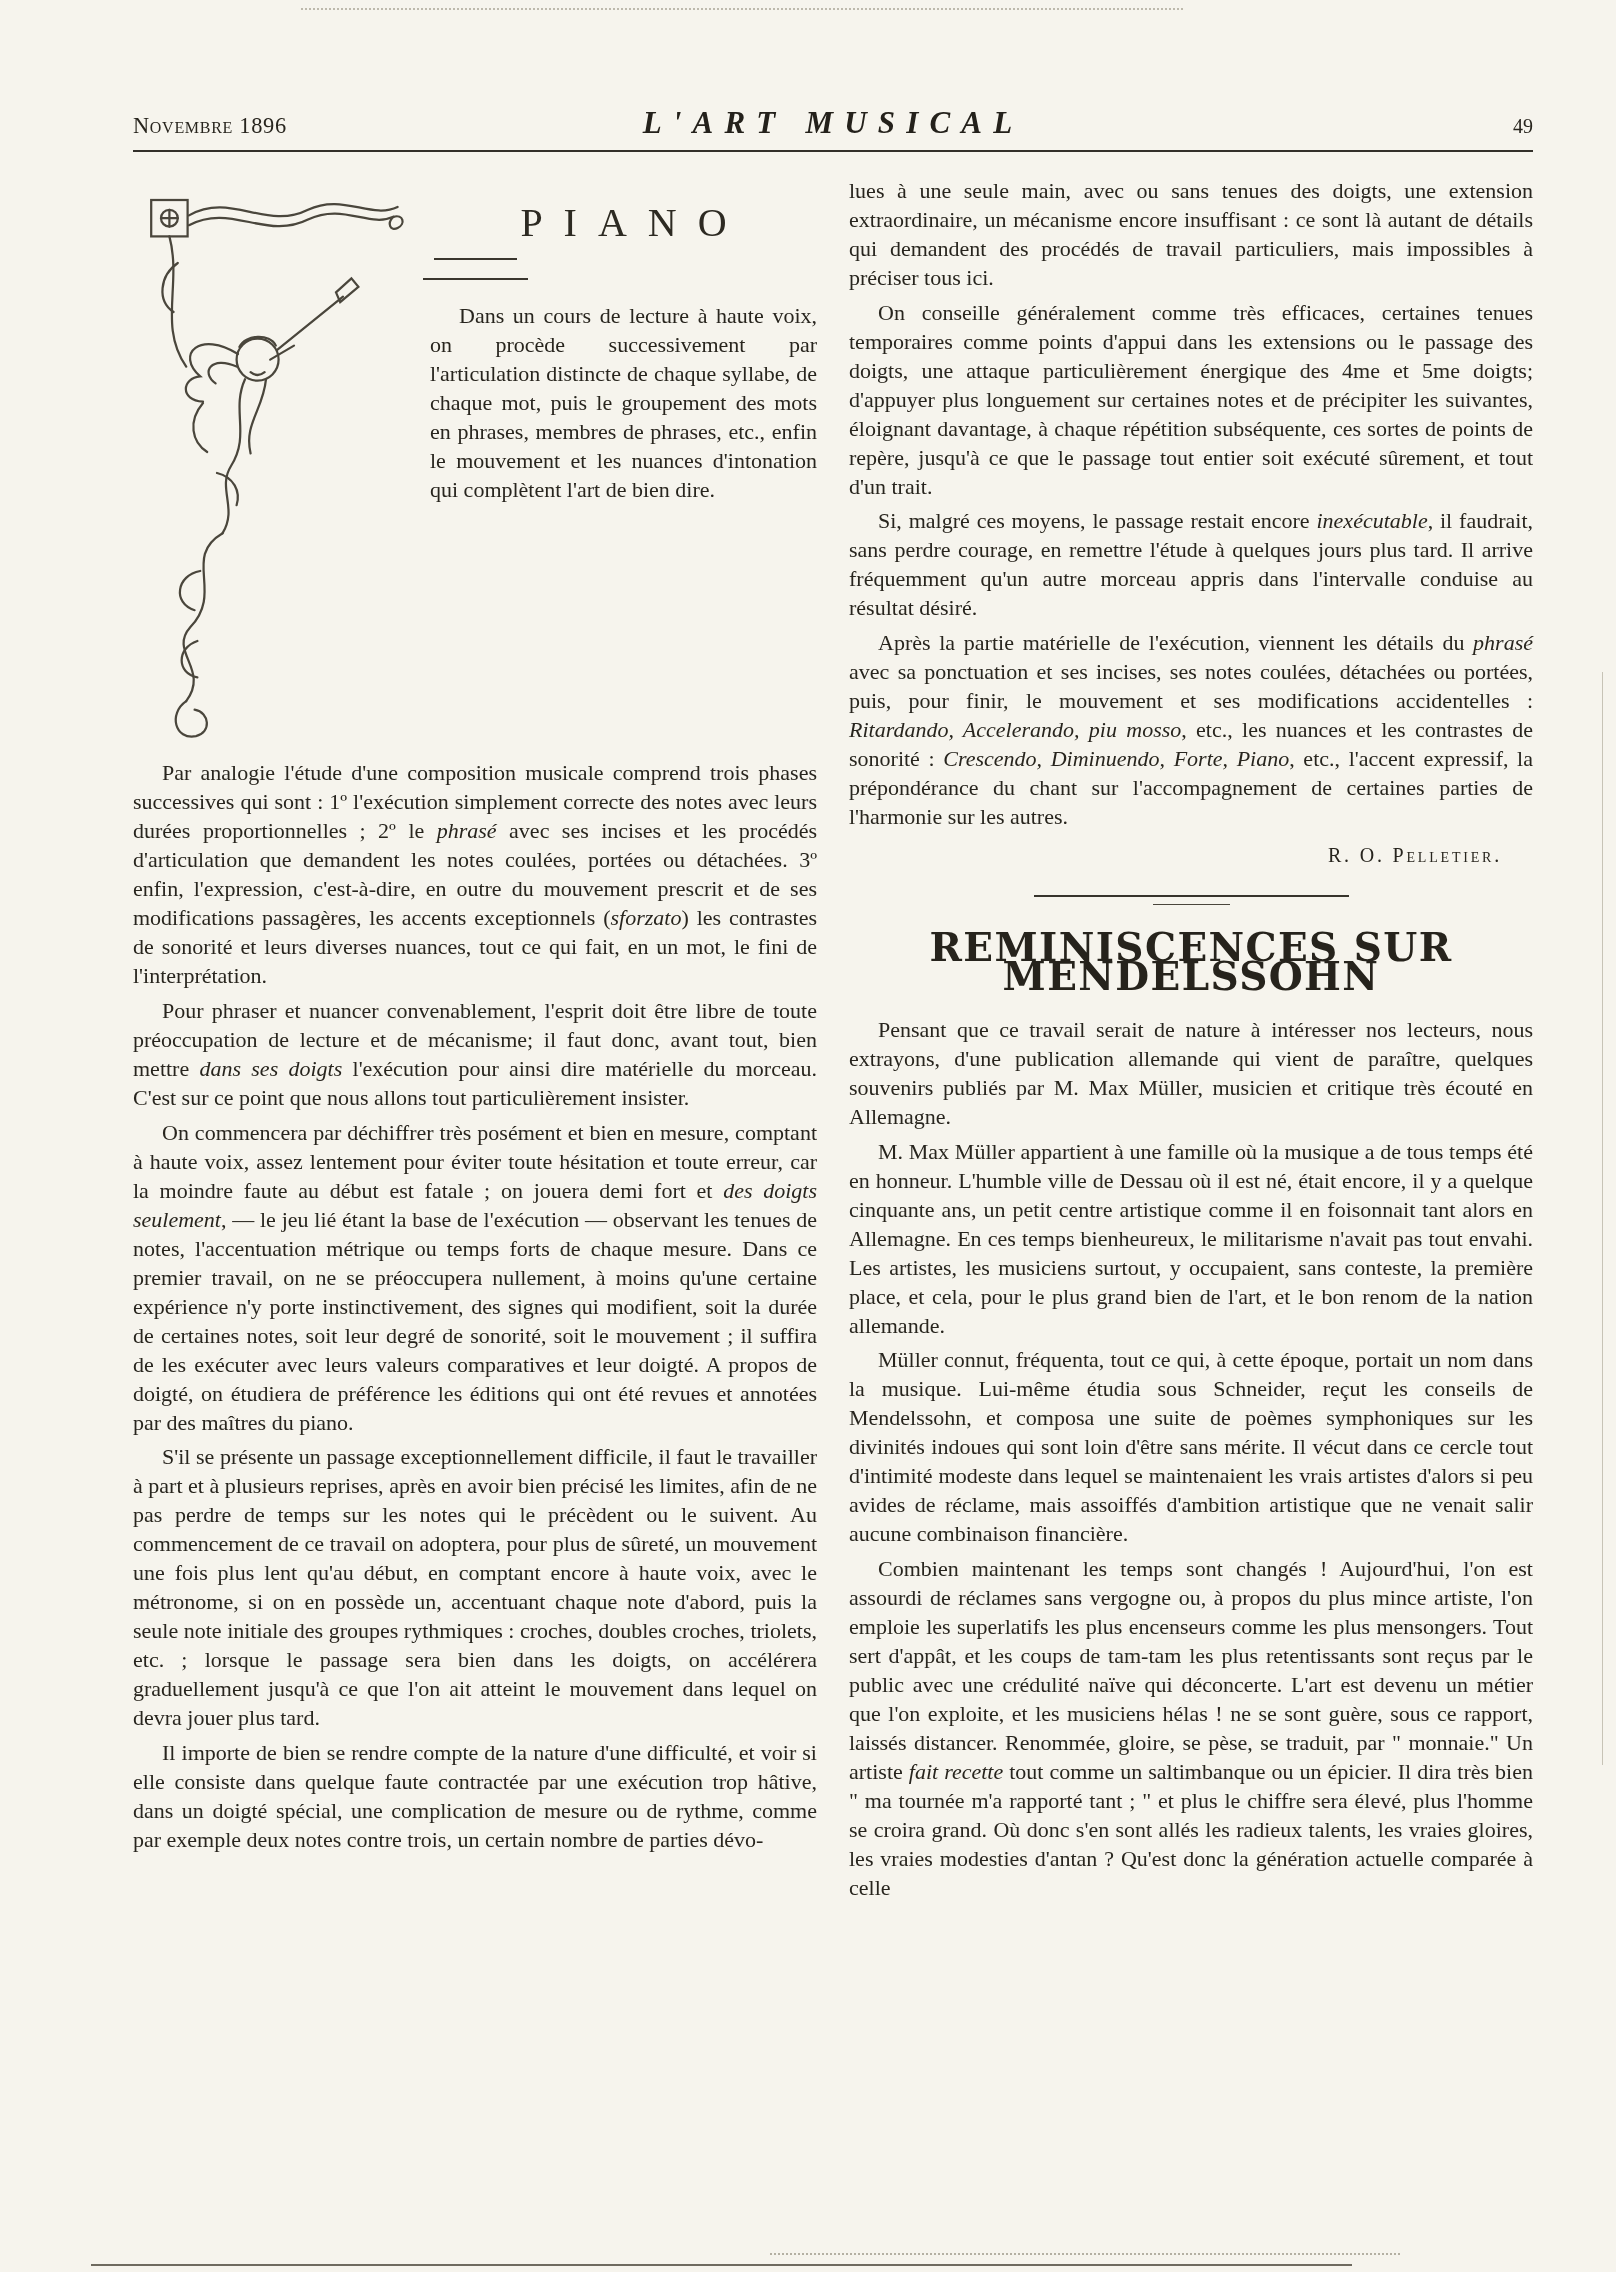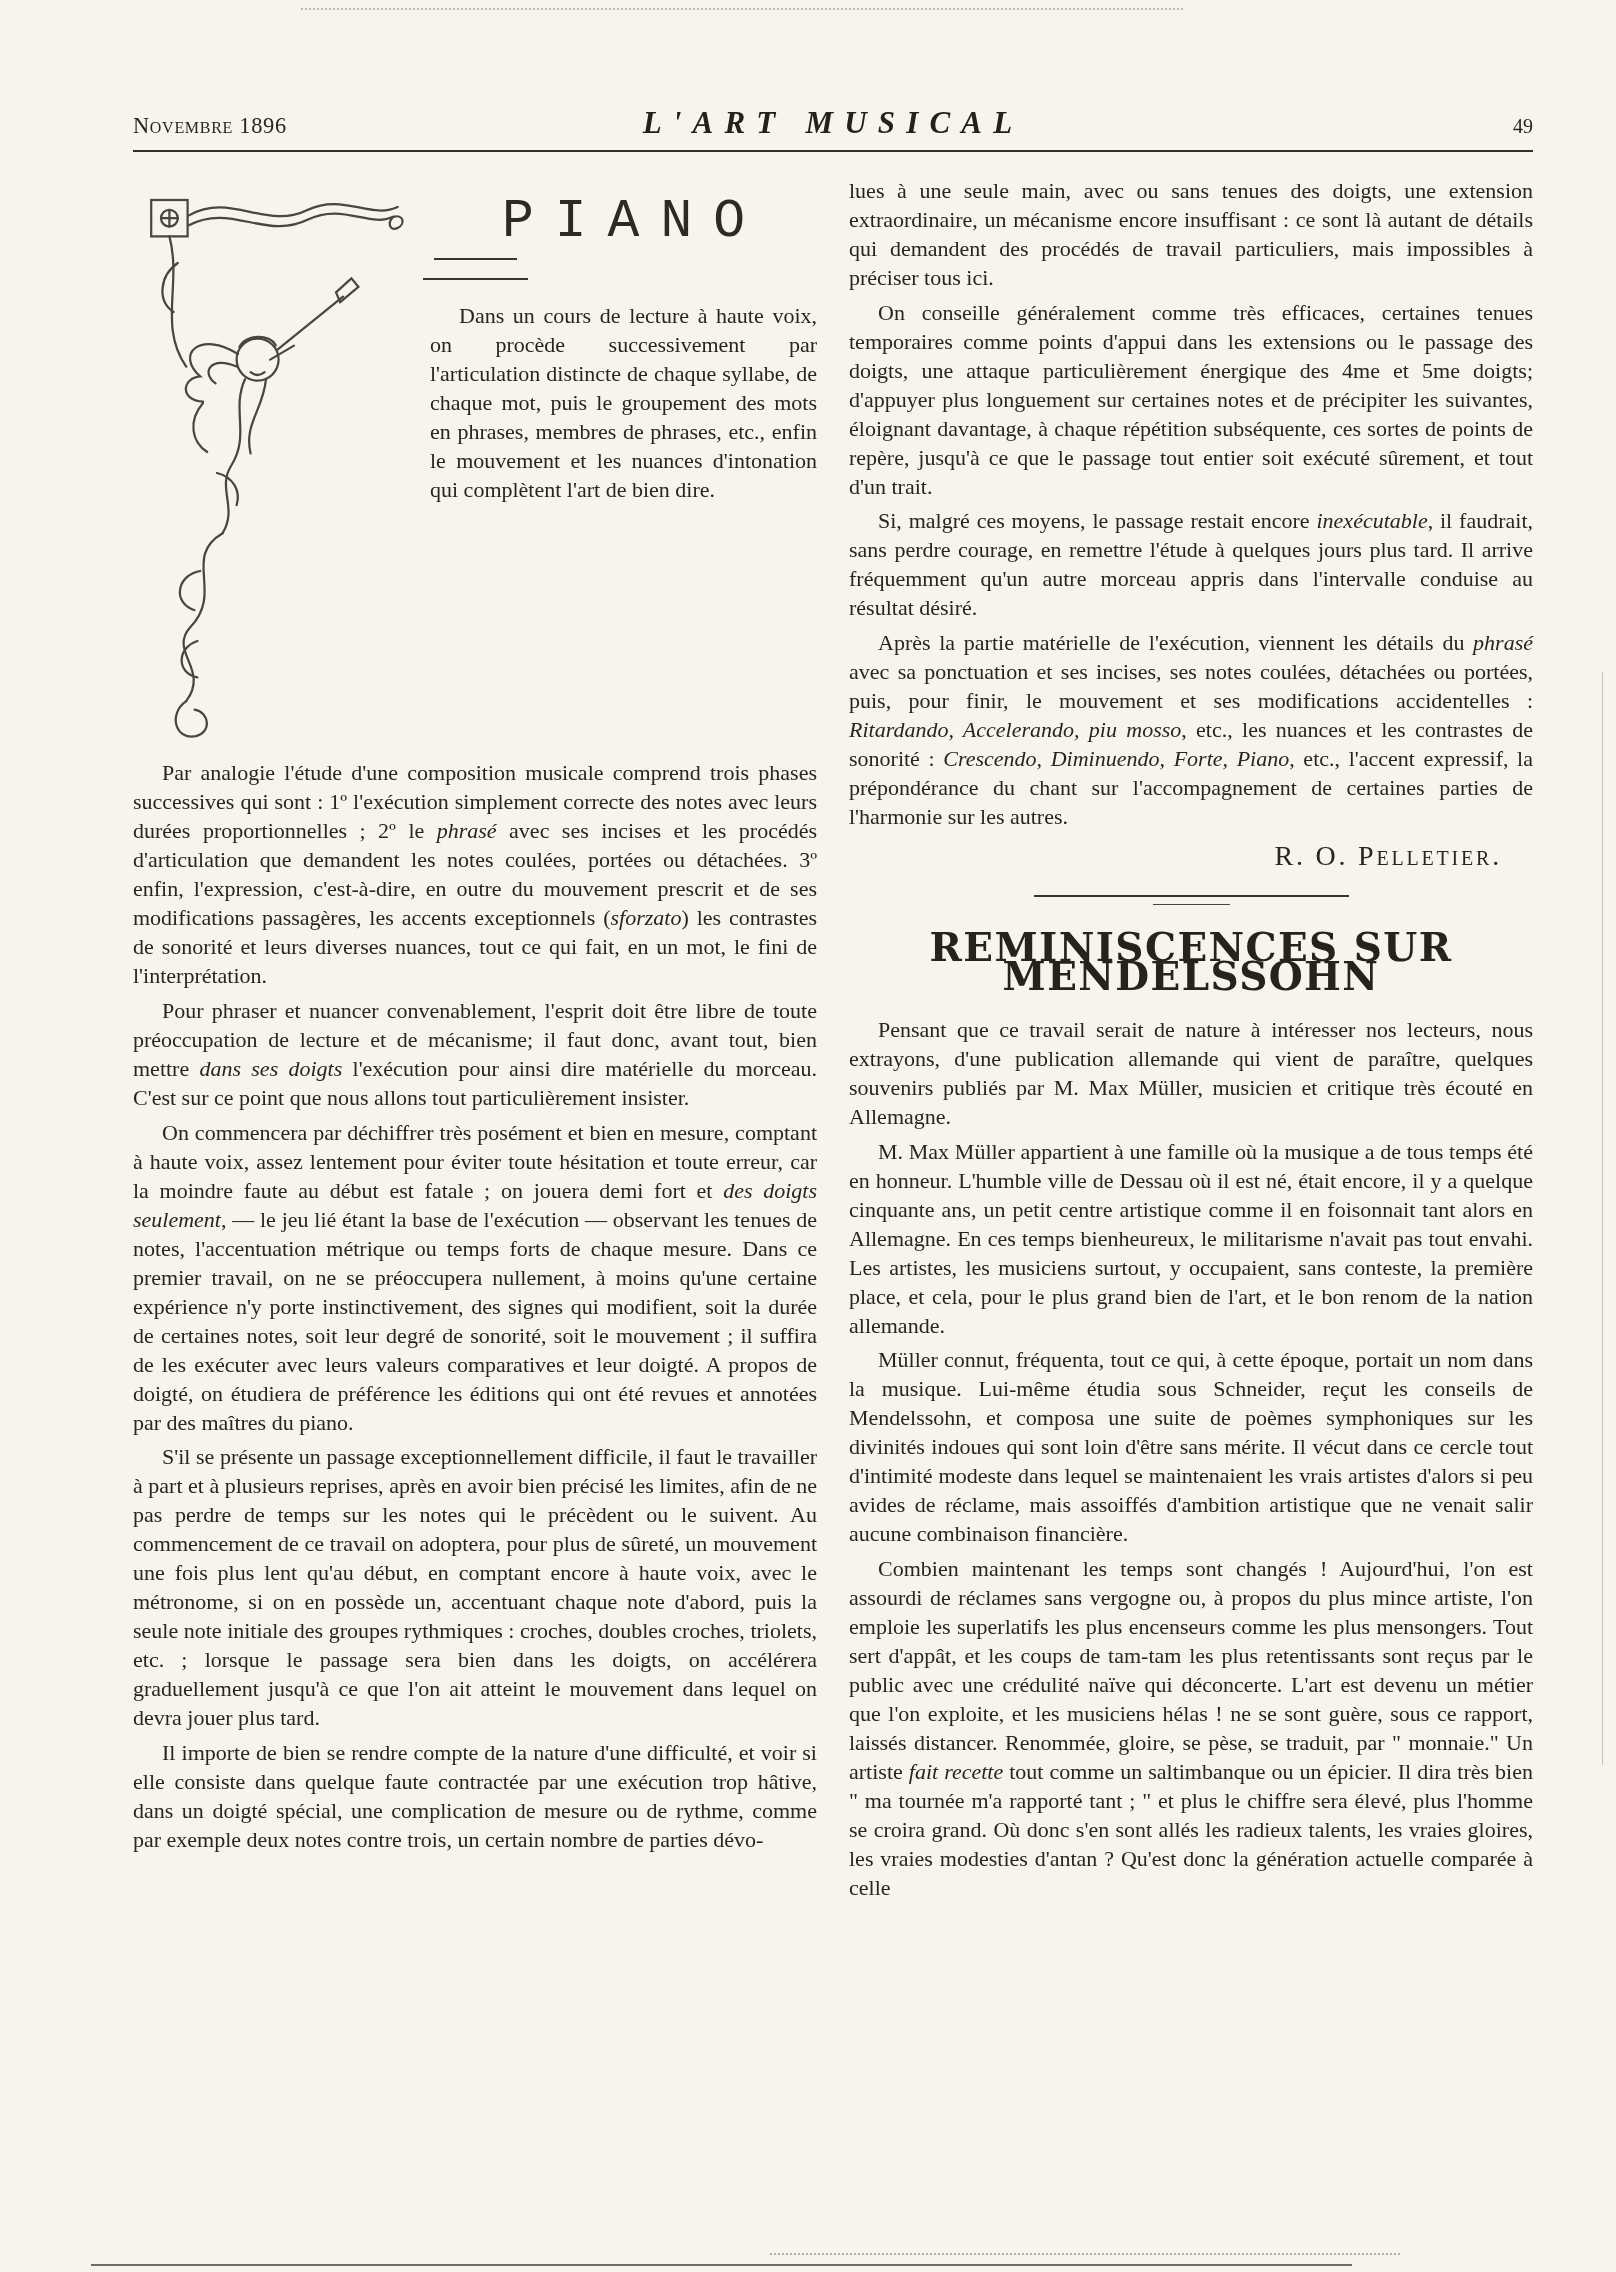--- a/index.html
+++ b/index.html
@@ -32,37 +32,37 @@
 
   
   .columns { display:flex; gap:32px; margin-top:24px; }
   .col { width:684px; font-size:22px; line-height:29px; text-align:justify; }
   .col p { text-indent:29px; margin-bottom:5.6px; }
 
   
   .ornament { float:left; width:273px; height:574px; margin:2.8px 24px 5.6px 0; }
   .ornament svg { width:100%; height:100%; }
   .piano-title {
-    font-family:Liberation Mono, monospace;
-    font-size:53px; font-weight:400;
+    font-family:Liberation Serif, serif;
+    font-size:40px; font-weight:400;
     letter-spacing:21px; text-indent:21px;
     text-align:center; color:#2d2a22;
     margin-top:32px;
   }
   .filet { width:83px; height:2.1px; background:#3a362e; margin:21px auto 18px; }
   .filet.small { width:105px; margin:18px auto 21px; }
   .subtitle { text-align:center; font-size:18px; letter-spacing:2.8px; color:#2c2922; }
   .subtitle p { text-indent:0; margin-bottom:9.8px; line-height:24px; }
   .body-rest { clear:left; }
 
   
   .continuation p:first-child { text-indent:0; }
   .signature {
     text-align:right; padding-right:31px; margin:9.8px 0 4.2px;
-    font-variant:small-caps; letter-spacing:2.8px; font-size:28px;
+    font-variant:small-caps; letter-spacing:2.8px; font-size:20px;
   }
   .section-divider { margin:25px 0 7px; }
   .rule-long { width:315px; height:2.1px; background:#37342c; margin:0 auto 7px; }
   .rule-short { width:77px; height:1.4px; background:#4a463c; margin:0 auto; }
   .mendelssohn-heading {
     font-family:"DejaVu Serif", serif;
     font-size:39px; font-weight:700; letter-spacing:1.4px;
     text-align:center; margin:28px 0 24px; color:#26231c;
   }
 </style>

